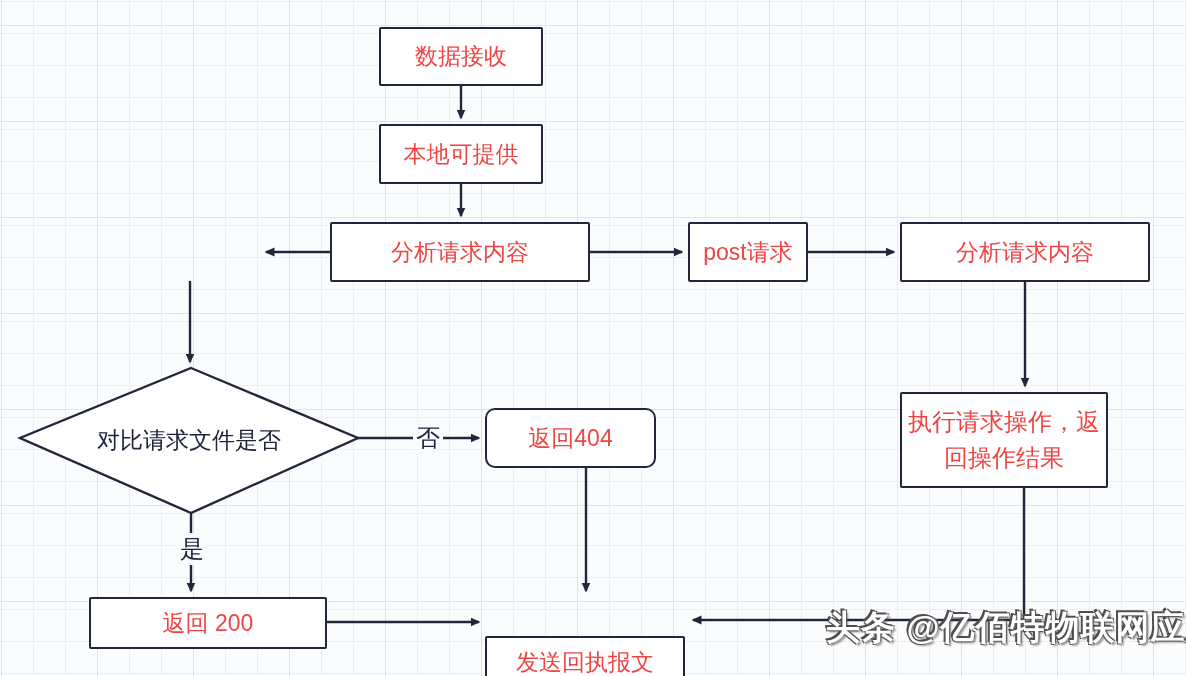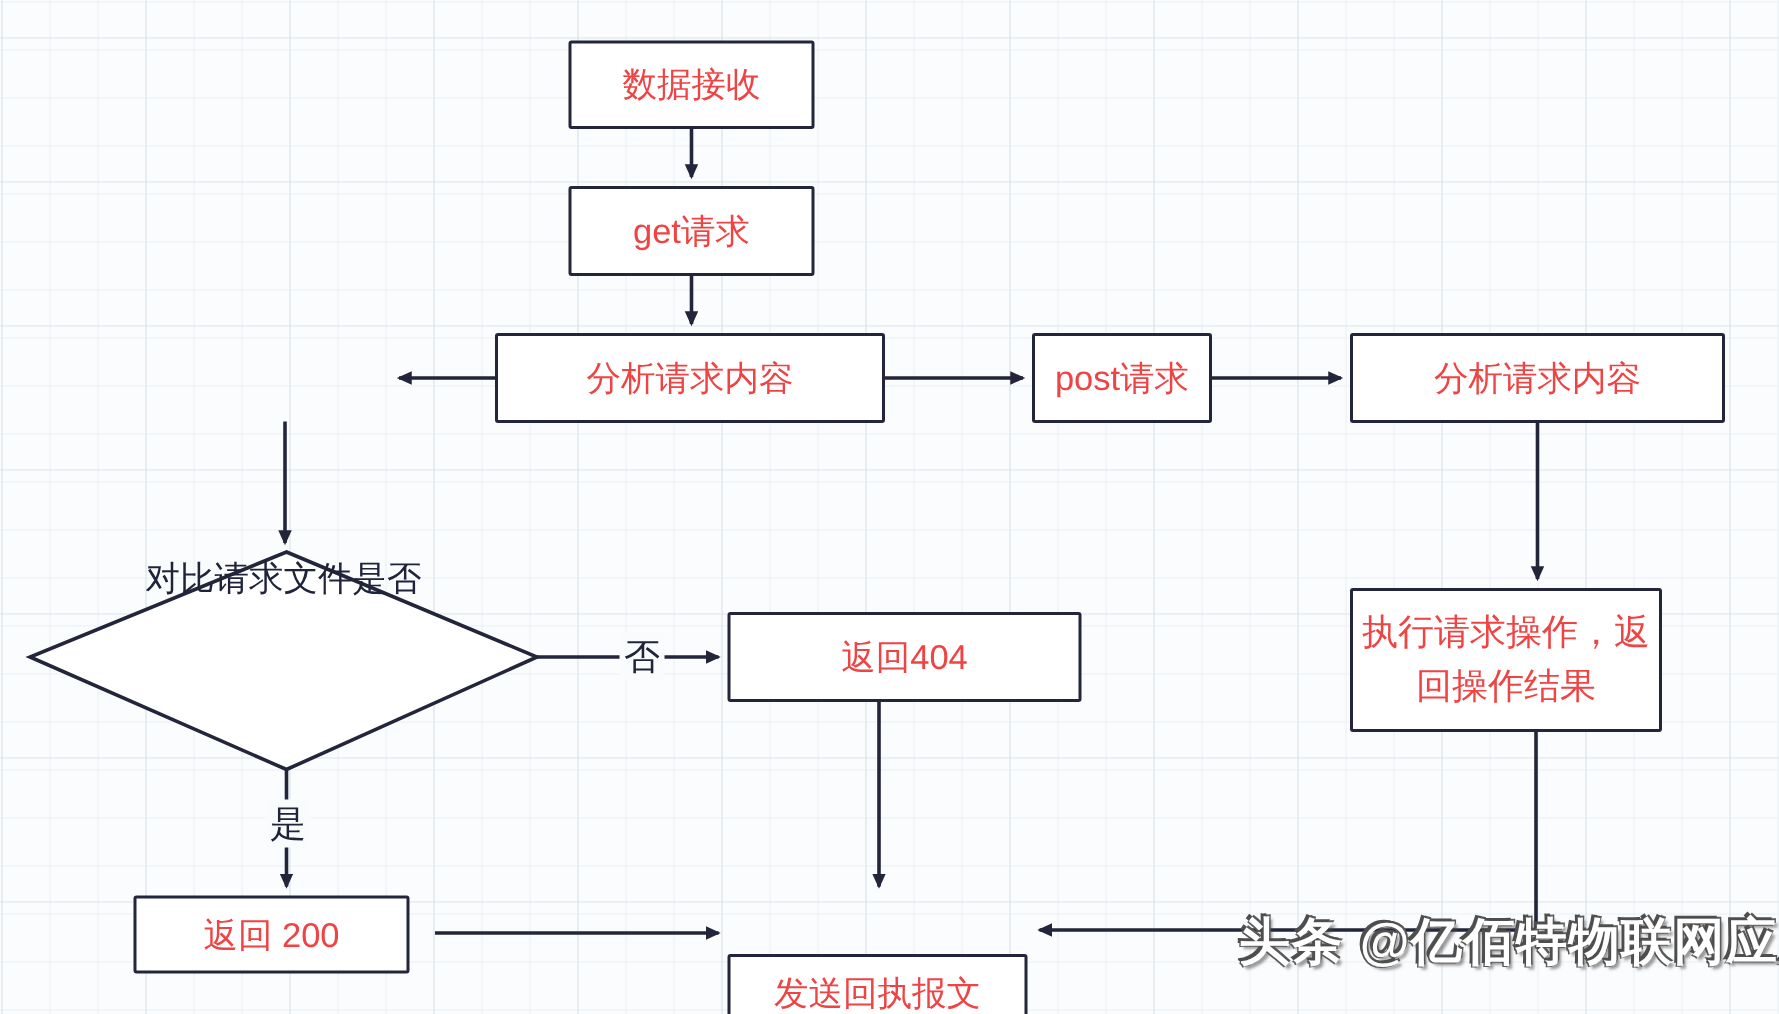--- a/index.html
+++ b/index.html
@@ -44,20 +44,21 @@
     line-height: 1.48;
     color: #ef4444;
     z-index: 2;
     white-space: nowrap;
   }
   .diamond-label {
     position: absolute;
     display: flex;
     flex-direction: column;
     align-items: center;
+    justify-content: center;
     font-size: 23px;
     line-height: 1.5;
     color: #20243a;
     z-index: 2;
     white-space: nowrap;
     background: transparent;
   }
   .edge-label {
     position: absolute;
     z-index: 3;
@@ -110,50 +111,50 @@
       <path d="M1024,488 L1024,620 L693,620" marker-end="url(#arrow)"></path>
       <polygon points="191,368 358,438 191,513 20,438" fill="#ffffff"></polygon>
     </g>
   </svg>
 
   <div class="node" style="left:379px; top:27px;  width:164px; height:59px;">
     <span>数据接收</span>
   </div>
 
   <div class="node" style="left:379px; top:124px; width:164px; height:60px;">
-    <span>get请求</span>
+    <span>本地可提供</span>
   </div>
 
   <div class="node" style="left:330px; top:222px; width:260px; height:60px;">
     <span>分析请求内容</span>
   </div>
 
 
   <div class="node" style="left:900px; top:222px; width:250px; height:60px;">
     <span>分析请求内容</span>
   </div>
 
   <div class="node" style="left:688px; top:222px; width:120px; height:60px;">
     <span>post请求</span>
   </div>
 
   <div class="diamond-label" style="left:20px; top:368px; width:338px; height:145px;">
     <span>对比请求文件是否</span>
   </div>
 
-  <div class="node" style="left:485px; top:408px; width:236px; height:60px;">
+  <div class="node" style="left:485px; top:408px; width:171px; height:60px;border-radius:10px;">
     <span>返回404</span>
   </div>
 
   <div class="node" style="left:900px; top:392px; width:208px; height:96px; font-size:24px;">
     <span>执行请求操作，返</span>
     <span>回操作结果</span>
   </div>
 
-  <div class="node" style="left:89px; top:597px; width:184px; height:52px;">
+  <div class="node" style="left:89px; top:597px; width:238px; height:52px;">
     <span>返回 200</span>
   </div>
 
   <div class="node" style="left:485px; top:597px; width:200px; height:52px;margin-top:39px;">
     <span>发送回执报文</span>
   </div>
 
   <span class="edge-label" style="left:428px; top:438px;">否</span>
   <span class="edge-label" style="left:192px; top:549px;">是</span>
 

